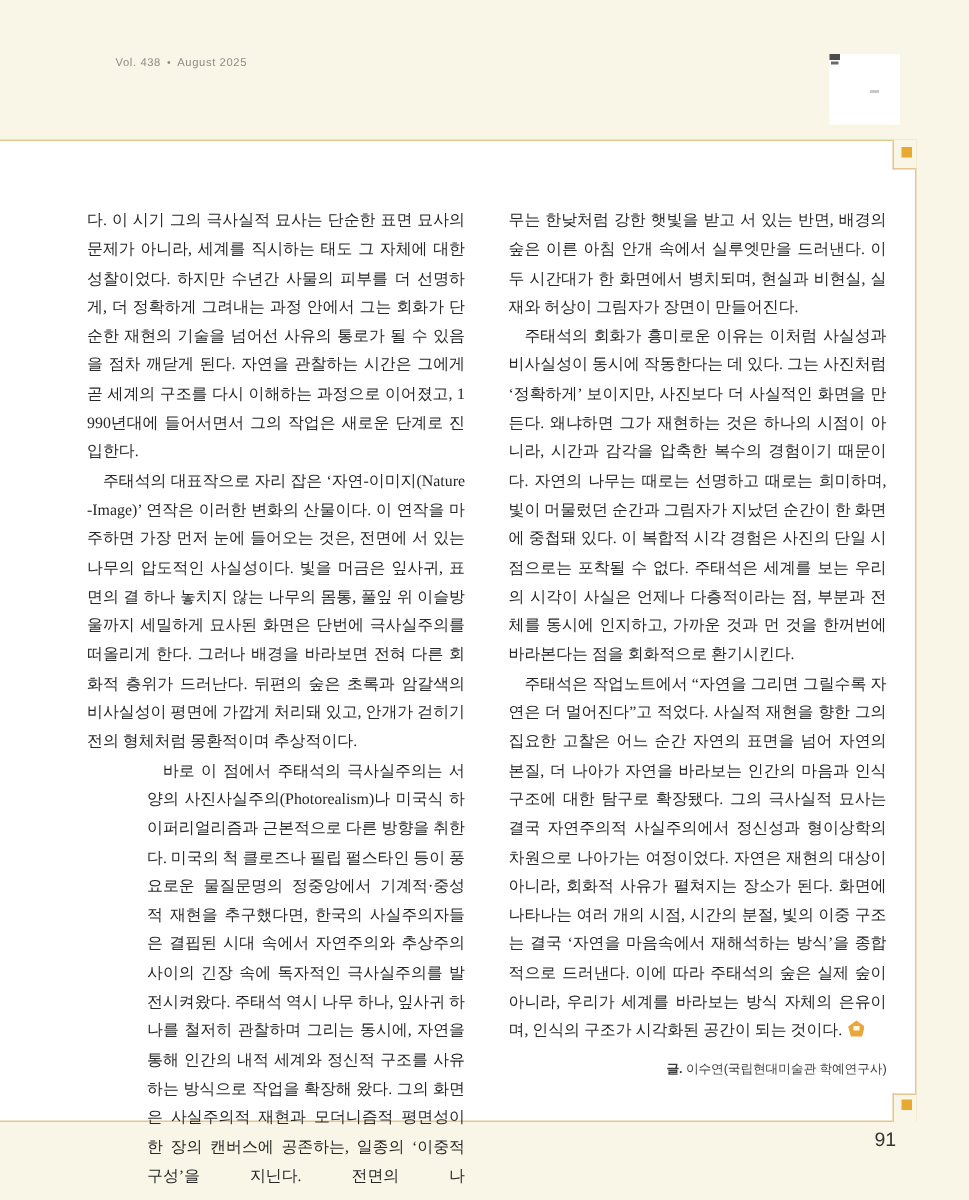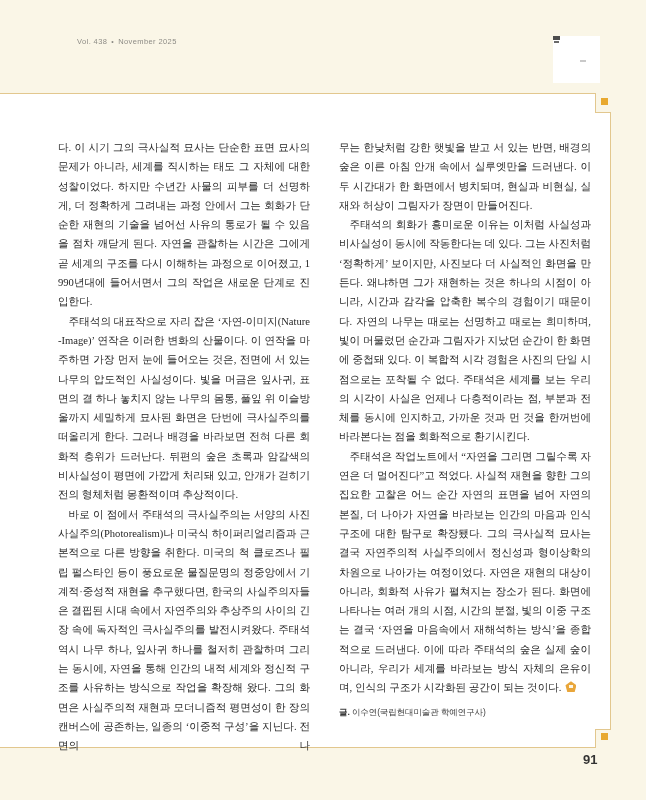--- a/index.html
+++ b/index.html
@@ -66,55 +66,55 @@
   
   .column {
     position: absolute; top: 138px; width: 252px;
     font-size: 10.6px; line-height: 19.3px; color: #262626;
     text-align: justify; word-break: break-all;
   }
   .col-left  { left: 58px; }
   .col-right { left: 339px; }
   .para { margin: 0; }
   .para.indent { text-indent: 1em; }
-  .para.cont { text-align-last: justify; }
+  .para.cont { text-align-last: justify; margin-left: 40px; }
 
   
   .ornament {
     display: inline-block; width: 11px; height: 11px;
     margin-left: 4px; vertical-align: -1px;
     background: #E9A63A;
     clip-path: polygon(50% 0%, 100% 36%, 83% 100%, 17% 100%, 0% 36%);
     position: relative;
   }
   .ornament::after {
     content: ""; position: absolute; left: 3.5px; top: 4px;
     width: 4px; height: 3px; background: #fdf6e6;
   }
 
   
   .byline {
-    margin-top: 5px; 
+    margin-top: 5px; text-align: right;
     font-family: "Liberation Sans", "DejaVu Sans", sans-serif;
     font-size: 8.5px; color: #3a3a3a; letter-spacing: -0.1px;
   }
   .byline .prefix { font-weight: bold; }
 
   
   .page-number {
     position: absolute; left: 583px; top: 752px;
     font-family: "Liberation Sans", "DejaVu Sans", sans-serif;
-    font-weight: bold; font-size: 13px; color: #333333;
+    font-weight: normal; font-size: 13px; color: #333333;
   }
 </style>
 </head>
 <body>
 
 <div class="masthead">
-  <span>Vol. 438</span><span class="sep">•</span><span>November 2025</span>
+  <span>Vol. 438</span><span class="sep">•</span><span>August 2025</span>
 </div>
 
 <div class="logo-box">
   <span class="logo-mark"></span>
   <span class="logo-dash"></span>
 </div>
 
 <div class="frame">
   <span class="notch notch-top"></span>
   <span class="notch notch-bottom"></span>

